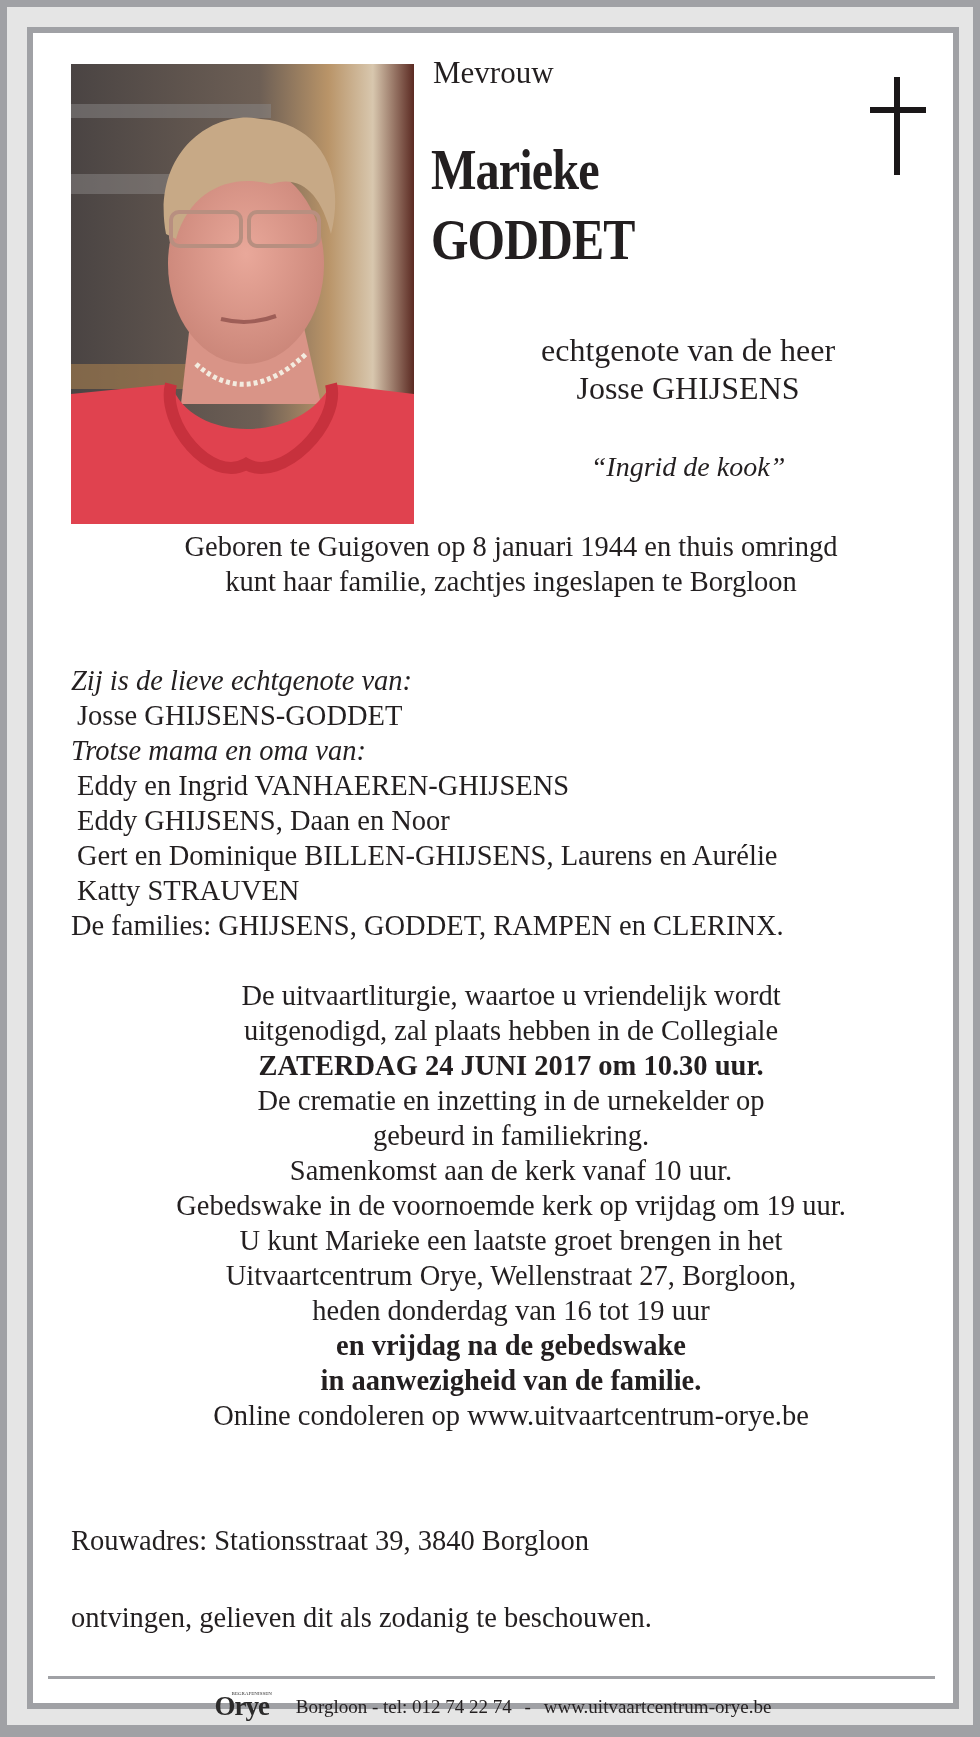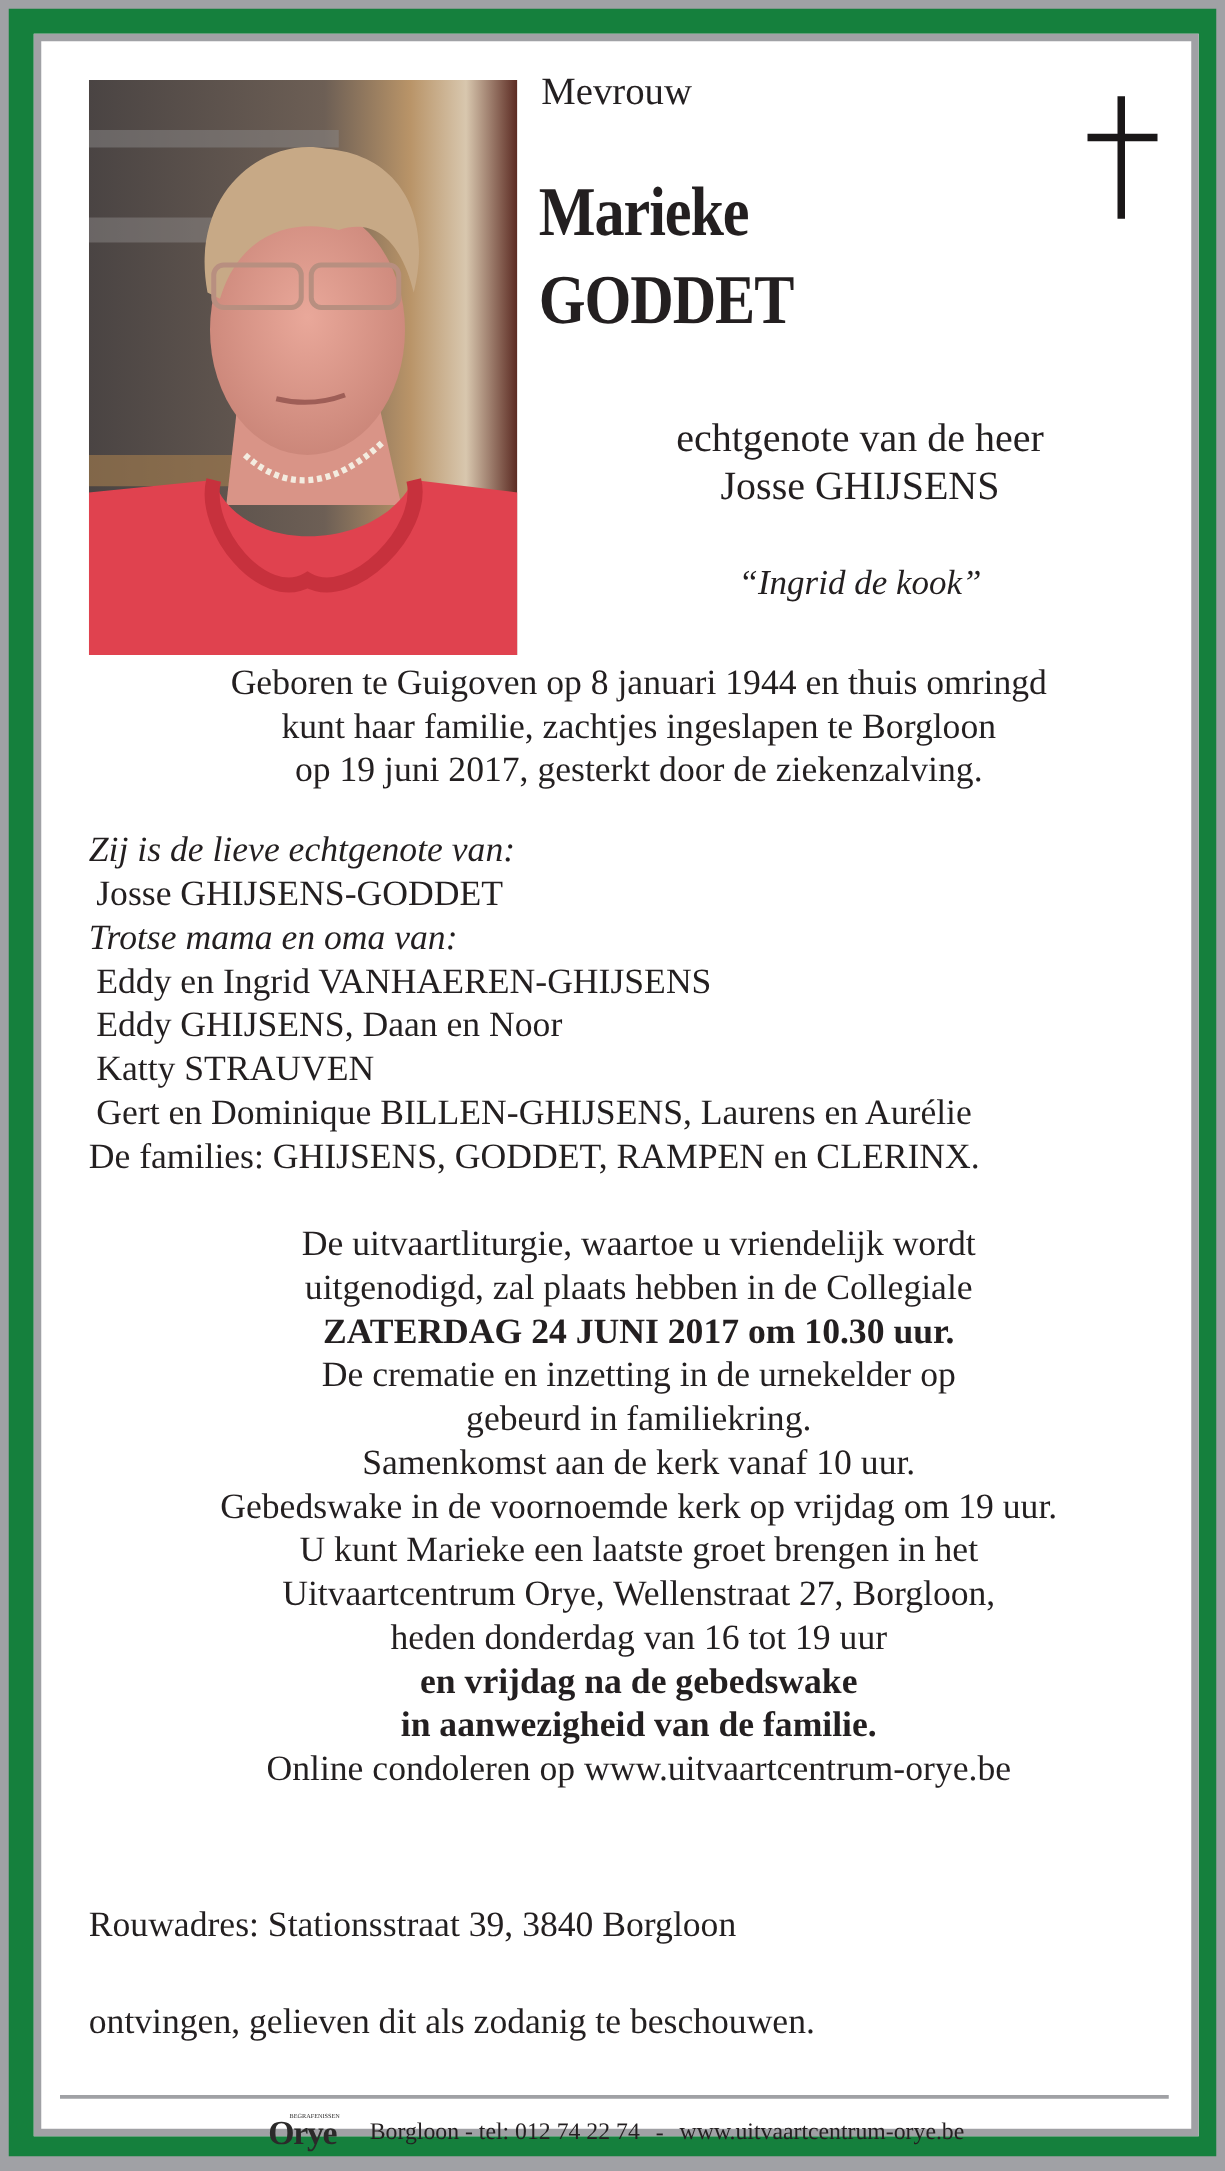--- a/index.html
+++ b/index.html
@@ -4,21 +4,21 @@
 <style>
   html, body { margin: 0; padding: 0; }
   body {
     width: 980px; height: 1737px; position: relative; overflow: hidden;
     background: #a0a1a5;
     font-family: "Liberation Serif", "DejaVu Serif", serif;
     color: #231f20;
   }
   .outer-white {
     position: absolute; left: 7px; top: 7px; width: 966px; height: 1718px;
-    background: #15803d;
+    background: #e5e5e5;
   }
   .inner-frame {
     position: absolute; left: 20px; top: 20px; width: 920px; height: 1670px;
     border: 6px solid #a0a1a5; background: #ffffff; box-sizing: content-box;
   }
   .photo {
     position: absolute; left: 38px; top: 31px; width: 343px; height: 460px;
     overflow: hidden;
   }
   .photo svg { display: block; }
@@ -119,31 +119,30 @@
     <div class="spouse-block">
       <div>echtgenote van de heer</div>
       <div>Josse GHIJSENS</div>
     </div>
 
     <div class="nickname">“Ingrid de kook”</div>
 
     <div class="text-block birth center">
       <div>Geboren te Guigoven op 8 januari 1944 en thuis omringd</div>
       <div>kunt haar familie, zachtjes ingeslapen te Borgloon</div>
-      <div>op 19 juni 2017,  gesterkt door de ziekenzalving.</div>
     </div>
 
     <div class="text-block family">
       <div class="ital">Zij is de lieve echtgenote van:</div>
       <div class="indent">Josse GHIJSENS-GODDET</div>
       <div class="ital">Trotse mama en oma van:</div>
       <div class="indent">Eddy en Ingrid VANHAEREN-GHIJSENS</div>
       <div class="indent">Eddy GHIJSENS, Daan en Noor</div>
+      <div class="indent">Gert en Dominique BILLEN-GHIJSENS, Laurens en Aurélie</div>
       <div class="indent">Katty STRAUVEN</div>
-      <div class="indent">Gert en Dominique BILLEN-GHIJSENS, Laurens en Aurélie</div>
       <div>De families: GHIJSENS, GODDET, RAMPEN en CLERINX.</div>
     </div>
 
     <div class="text-block funeral center">
       <div>De uitvaartliturgie, waartoe u vriendelijk wordt</div>
       <div>uitgenodigd, zal plaats hebben in de Collegiale</div>
       <div class="bold">ZATERDAG 24 JUNI 2017 om 10.30 uur.</div>
       <div>De crematie en inzetting in de urnekelder op</div>
       <div>gebeurd in familiekring.</div>
       <div>Samenkomst aan de kerk vanaf 10 uur.</div>

